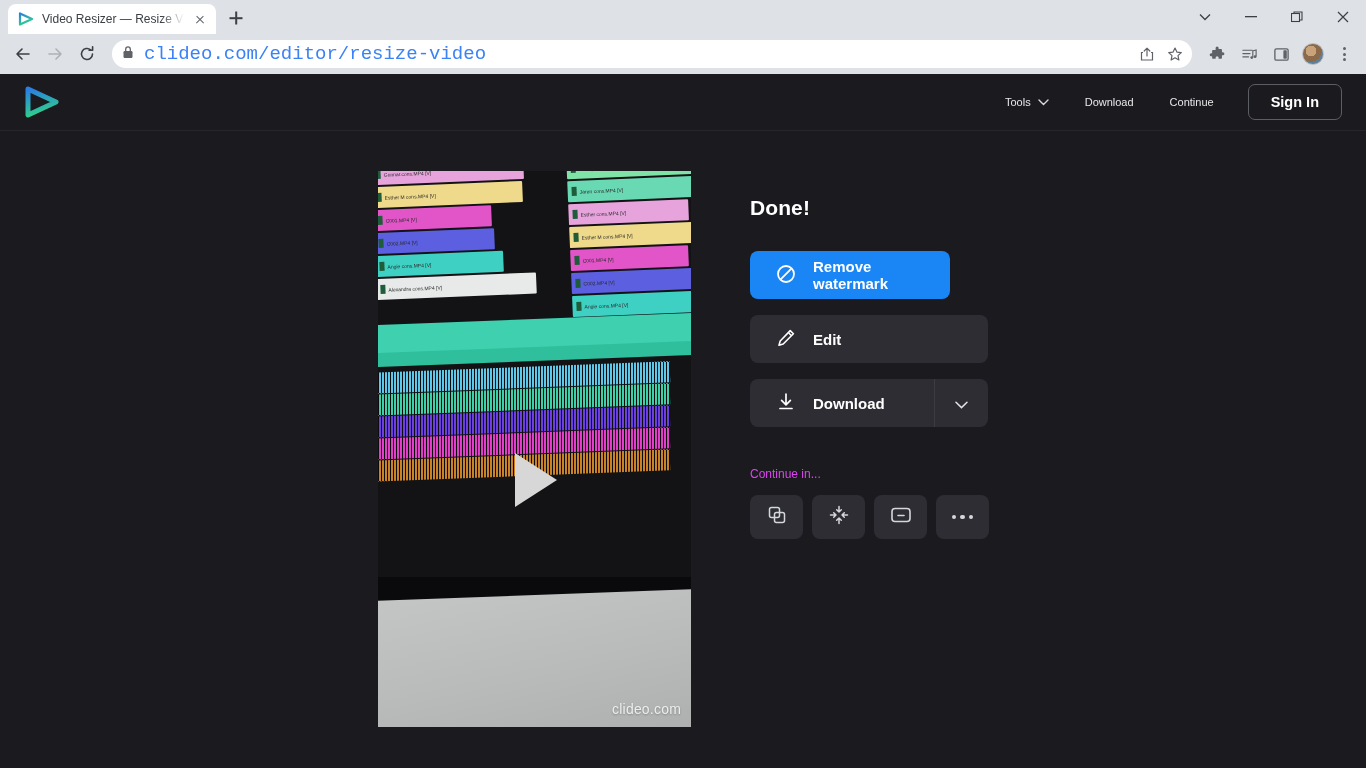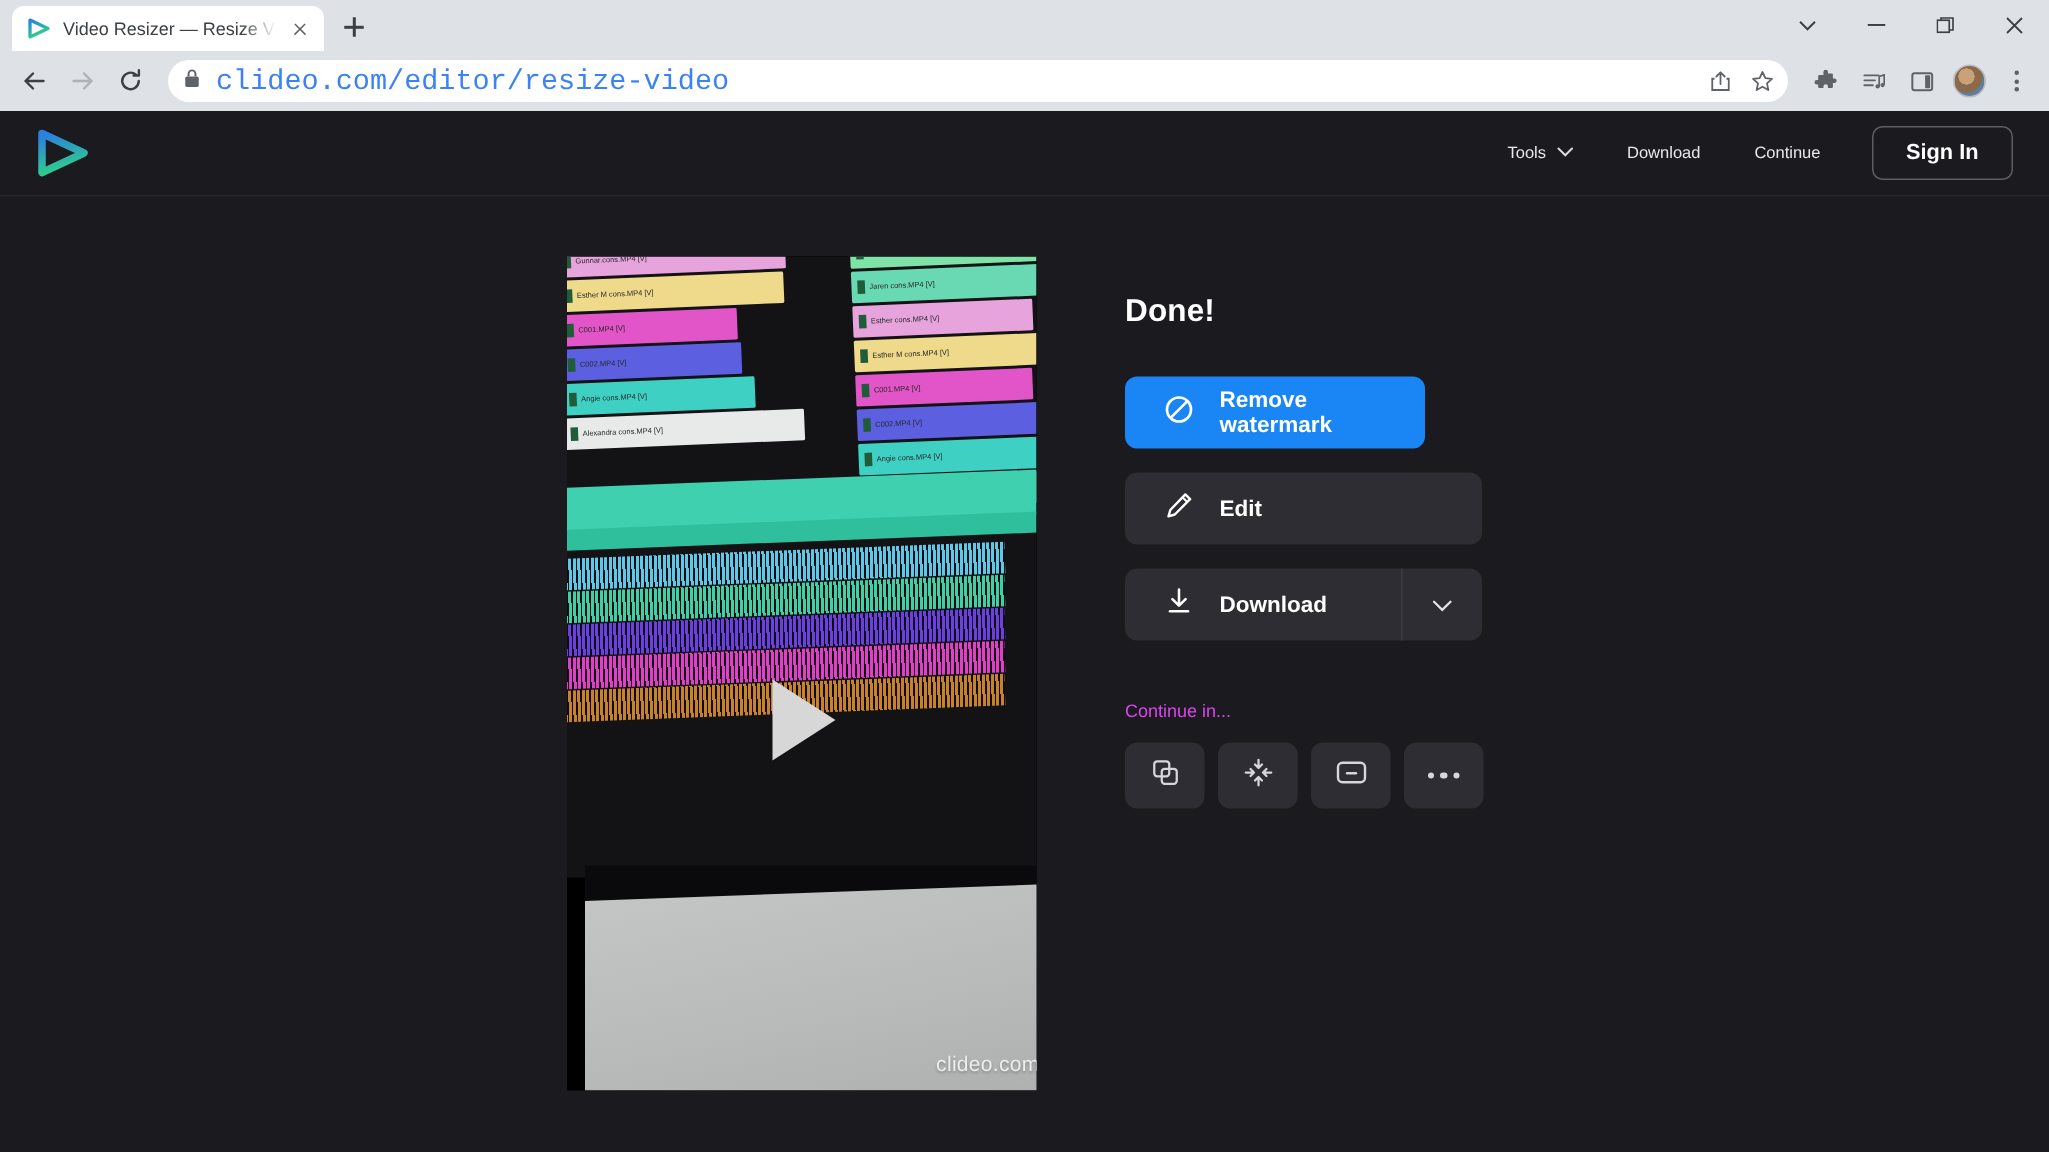--- a/index.html
+++ b/index.html
@@ -137,21 +137,21 @@
   .clip i { width: 5px; height: 9px; background: #1f5c3a; flex: none; display: block; }
   .wave-band {
     position: absolute; left: -6px; width: 330px; height: 30px;
     transform: rotate(-2.2deg);
   }
   .atrack {
     position: absolute; left: -8px; width: 300px; height: 21px;
     transform: rotate(-2.2deg); overflow: hidden;
   }
   .vid-bot {
-    position: absolute; left: 12px; bottom: 0; width: 313px; height: 150px;
+    position: absolute; left: 0; bottom: 0; width: 313px; height: 150px;
     background: #0a0a0c; overflow: hidden;
   }
   .wall {
     position: absolute; left: -12px; top: 18px; width: 340px; height: 180px;
     background: linear-gradient(170deg, #c4c6c6 0%, #b9bbbb 45%, #a9abab 100%);
     transform: rotate(-2.1deg);
   }
   .watermark {
     position: absolute; right: 10px; bottom: 10px;
     font-size: 14px; color: #eceded; letter-spacing: .2px;

